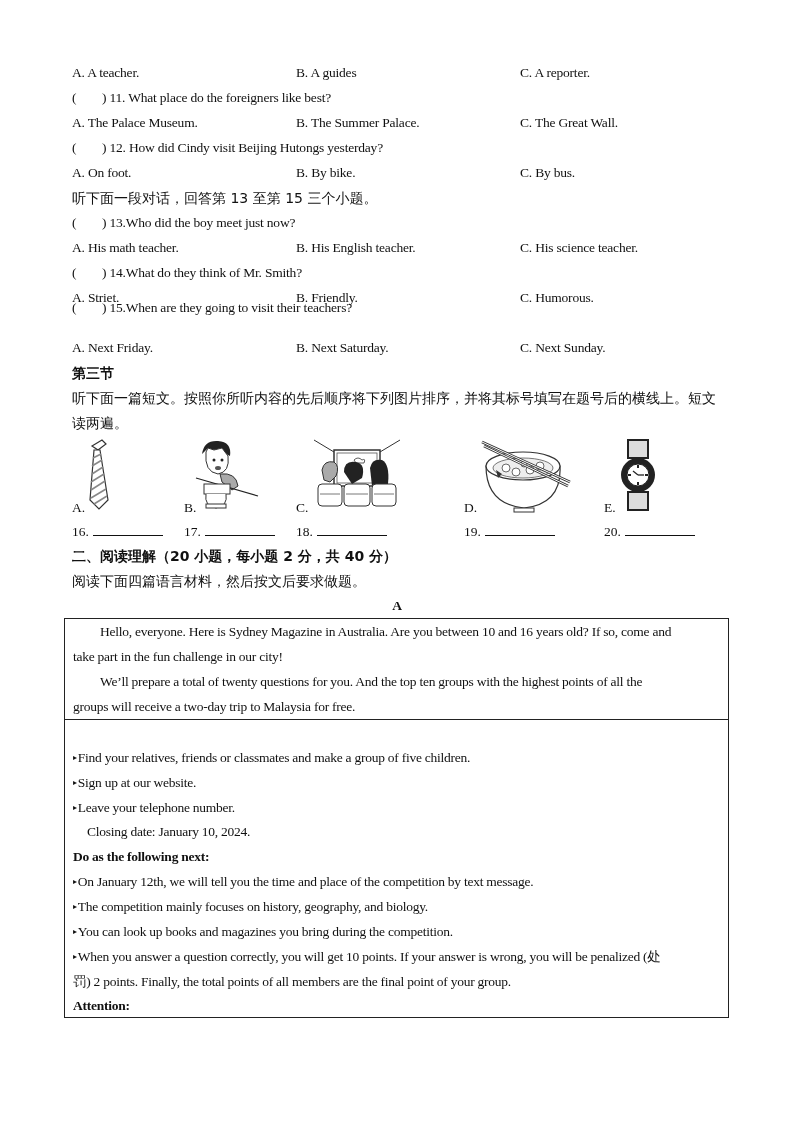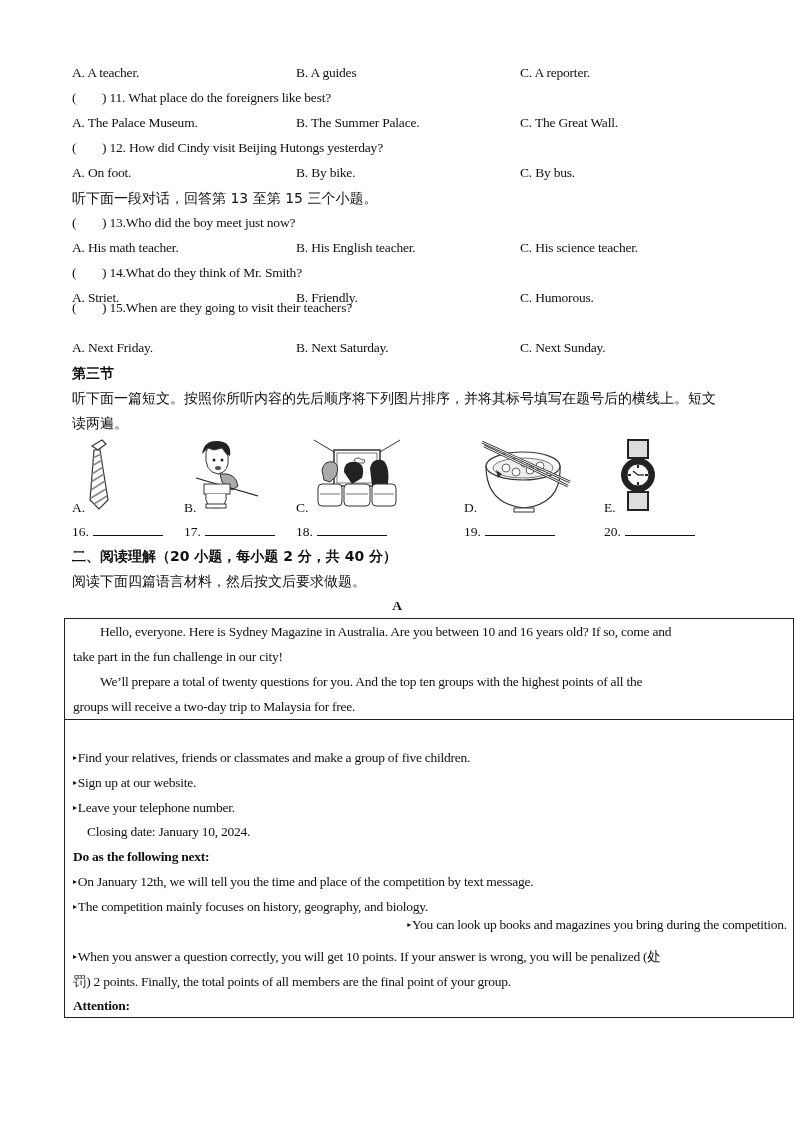--- a/index.html
+++ b/index.html
@@ -19,21 +19,21 @@
     .bold { font-weight: bold; }
     .center { position: absolute; left: 0; width: 794px; text-align: center; }
 
     
     .pic { position: absolute; }
     .piclabel { position: absolute; height: 20px; line-height: 20px; }
     .blankrow { position: absolute; height: 20px; line-height: 20px; white-space: nowrap; }
     .blank { display: inline-block; width: 70px; border-bottom: 1px solid #111; height: 14px; vertical-align: baseline; margin-left: 4px; }
 
     
-    .box { position: absolute; left: 64px; top: 618px; width: 730px; height: 400px; border: 1px solid #222; box-sizing: border-box; }
+    .box { position: absolute; left: 64px; top: 618px; width: 665px; height: 400px; border: 1px solid #222; box-sizing: border-box; }
     .box-divider { position: absolute; left: 0; top: 100px; width: 100%; border-top: 1px solid #222; }
     .bline { position: absolute; left: 8px; right: 6px; height: 20px; line-height: 20px; white-space: nowrap; letter-spacing: -0.25px; }
     .indent { padding-left: 27px; }
     .bullet { font-size: 8px; vertical-align: 2px; margin-right: 1px; }
   </style>
 </head>
 <body>
 
 <div class="optrow" style="top:63px;">
   <span class="opt a">A. A teacher.</span>
@@ -199,18 +199,18 @@
   <div class="box-divider"></div>
 
   <div class="bline" style="top:129px;"><span class="bullet">▸</span><span>Find your relatives,  friends or classmates and make a group of five children.</span></div>
   <div class="bline" style="top:154px;"><span class="bullet">▸</span><span>Sign up at our website.</span></div>
   <div class="bline" style="top:179px;"><span class="bullet">▸</span><span>Leave your telephone number.</span></div>
   <div class="bline" style="top:203px; padding-left:14px;">Closing  date: January 10, 2024.</div>
 
   <div class="bline bold" style="top:228px;">Do as the following next:</div>
   <div class="bline" style="top:253px;"><span class="bullet">▸</span><span>On January 12th, we will tell  you the time and place of the competition by text message.</span></div>
   <div class="bline" style="top:278px;"><span class="bullet">▸</span><span>The competition mainly  focuses on history, geography, and biology.</span></div>
-  <div class="bline" style="top:296px;text-align:right;"><span class="bullet">▸</span><span>You can look  up books and magazines you bring during the competition.</span></div>
+  <div class="bline" style="top:303px;"><span class="bullet">▸</span><span>You can look  up books and magazines you bring during the competition.</span></div>
   <div class="bline" style="top:328px;"><span class="bullet">▸</span><span>When you answer a question correctly, you will  get 10 points. If your answer is wrong, you will be penalized (处</span></div>
   <div class="bline" style="top:353px;">罚) 2 points.  Finally,  the total points of all  members are the final point of your group.</div>
 
   <div class="bline bold" style="top:377px;">Attention:</div>
 </div>
 
 </body></html>

